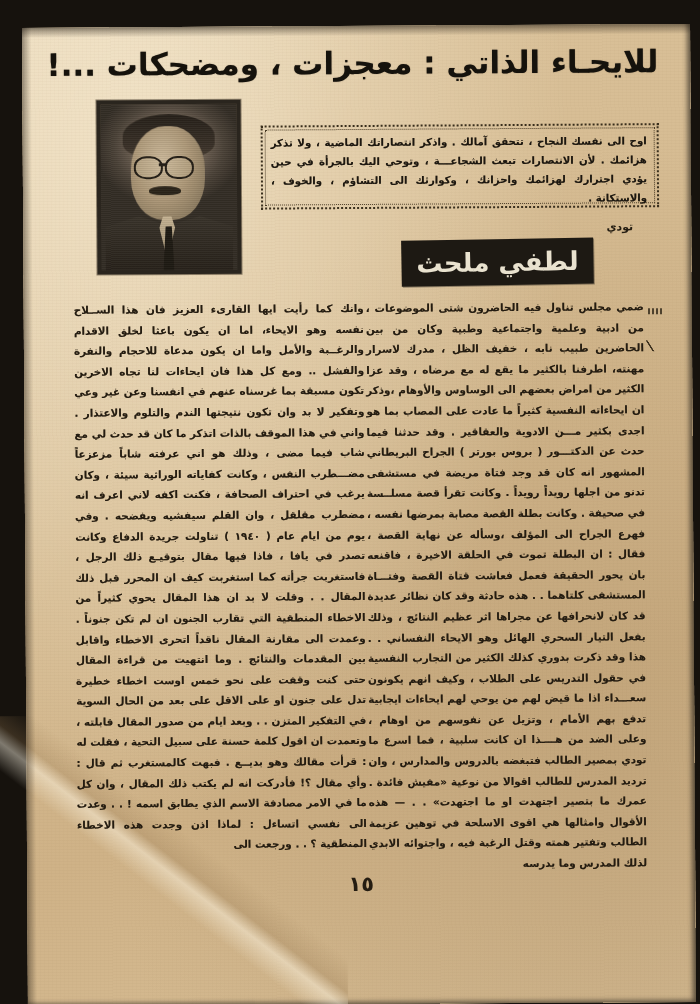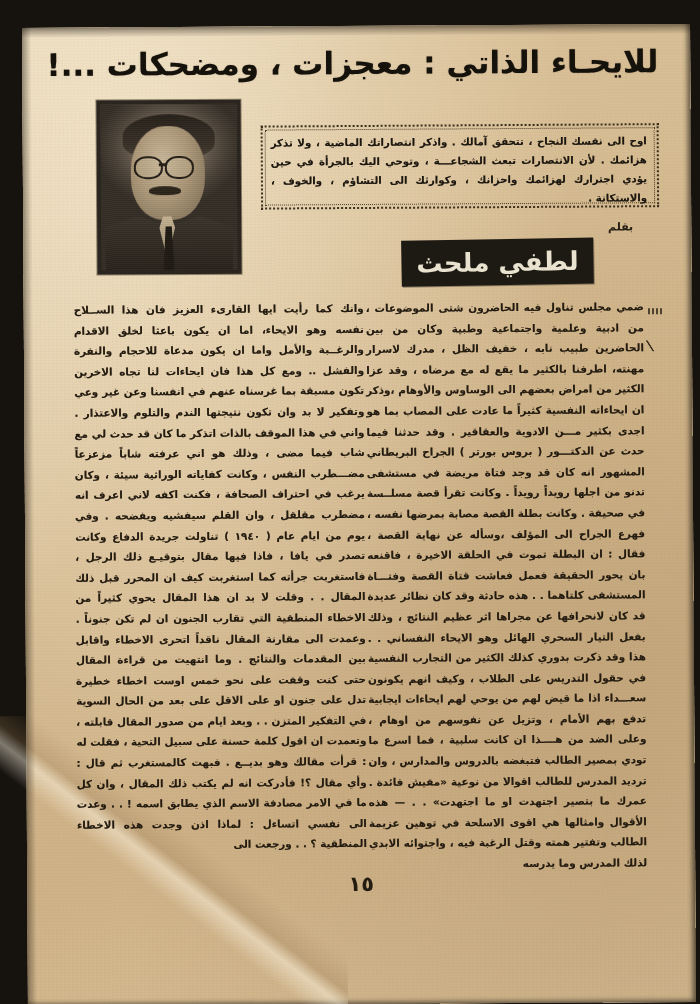--- a/index.html
+++ b/index.html
@@ -211,21 +211,21 @@
         <div class="ph-shirt"></div>
         <div class="ph-tie"></div>
         <div class="ph-halftone"></div>
       </div>
     </div>
 
     <div class="quote-box">
       <div class="quote-text">اوح الى نفسك النجاح ، تتحقق آمالك . واذكر انتصاراتك الماضية ، ولا تذكر هزائمك . لأن الانتصارات تبعث الشجاعـــة ، وتوحي اليك بالجرأة في حين يؤدي اجترارك لهزائمك واحزانك ، وكوارثك الى التشاؤم ، والخوف ، والاستكانة .</div>
     </div>
 
-    <div class="byline-kicker">بقلم</div>
+    <div class="byline-kicker">تودي</div>
     <div class="byline-name">لطفي ملحث</div>
 
     <div class="tick"></div>
     <div class="slash"></div>
 
     <div class="col col-right">
       <p>ضمي مجلس تناول فيه الحاضرون شتى الموضوعات ، من ادبية وعلمية واجتماعية وطبية وكان من بين الحاضرين طبيب نابه ، خفيف الظل ، مدرك لاسرار مهنته، اطرفنا بالكثير ما يقع له مع مرضاه ، وقد عزا الكثير من امراض بعضهم الى الوساوس والأوهام ،وذكر ان ايحاءاته النفسية كثيراً ما عادت على المصاب بما هو اجدى بكثير مـــن الادوية والعقاقير . وقد حدثنا فيما حدث عن الدكتـــور ( بروس بورتر ) الجراح البريطاني المشهور انه كان قد وجد فتاة مريضة في مستشفى تدنو من اجلها رويداً رويداً . وكانت تقرأ قصة مسلــسة في صحيفة . وكانت بطلة القصة مصابة بمرضها نفسه ، فهرع الجراح الى المؤلف ،وسأله عن نهاية القصة ، فقال : ان البطلة تموت في الحلقة الاخيرة ، فاقنعه بان يحور الحقيقة فعمل فعاشت قتاة القصة وفتـــاة المستشفى كلتاهما . . هذه حادثة وقد كان نظائر عديدة قد كان لانحرافها عن مجراها اثر عظيم النتائج ، وذلك بفعل التيار السحري الهائل وهو الايحاء النفساني . . هذا وقد ذكرت بدوري كذلك الكثير من التجارب النفسية في حقول التدريس على الطلاب ، وكيف انهم يكونون سعـــداء اذا ما قيض لهم من يوحي لهم ايحاءات ايجابية تدفع بهم الأمام ، وتزيل عن نفوسهم من اوهام ، وعلى الضد من هــــذا ان كانت سلبية ، فما اسرع ما تودي بمصير الطالب فتبغضه بالدروس والمدارس ، وان ترديد المدرس للطالب اقوالا من نوعية «مفيش فائدة . عمرك ما بتصير اجتهدت او ما اجتهدت» . . — هذه الأقوال وامثالها هي اقوى الاسلحة في توهين عزيمة الطالب وتفتير همته وقتل الرغبة فيه ، واجتوائه الابدي لذلك المدرس وما يدرسه</p>
     </div>
 
     <div class="col col-left">

